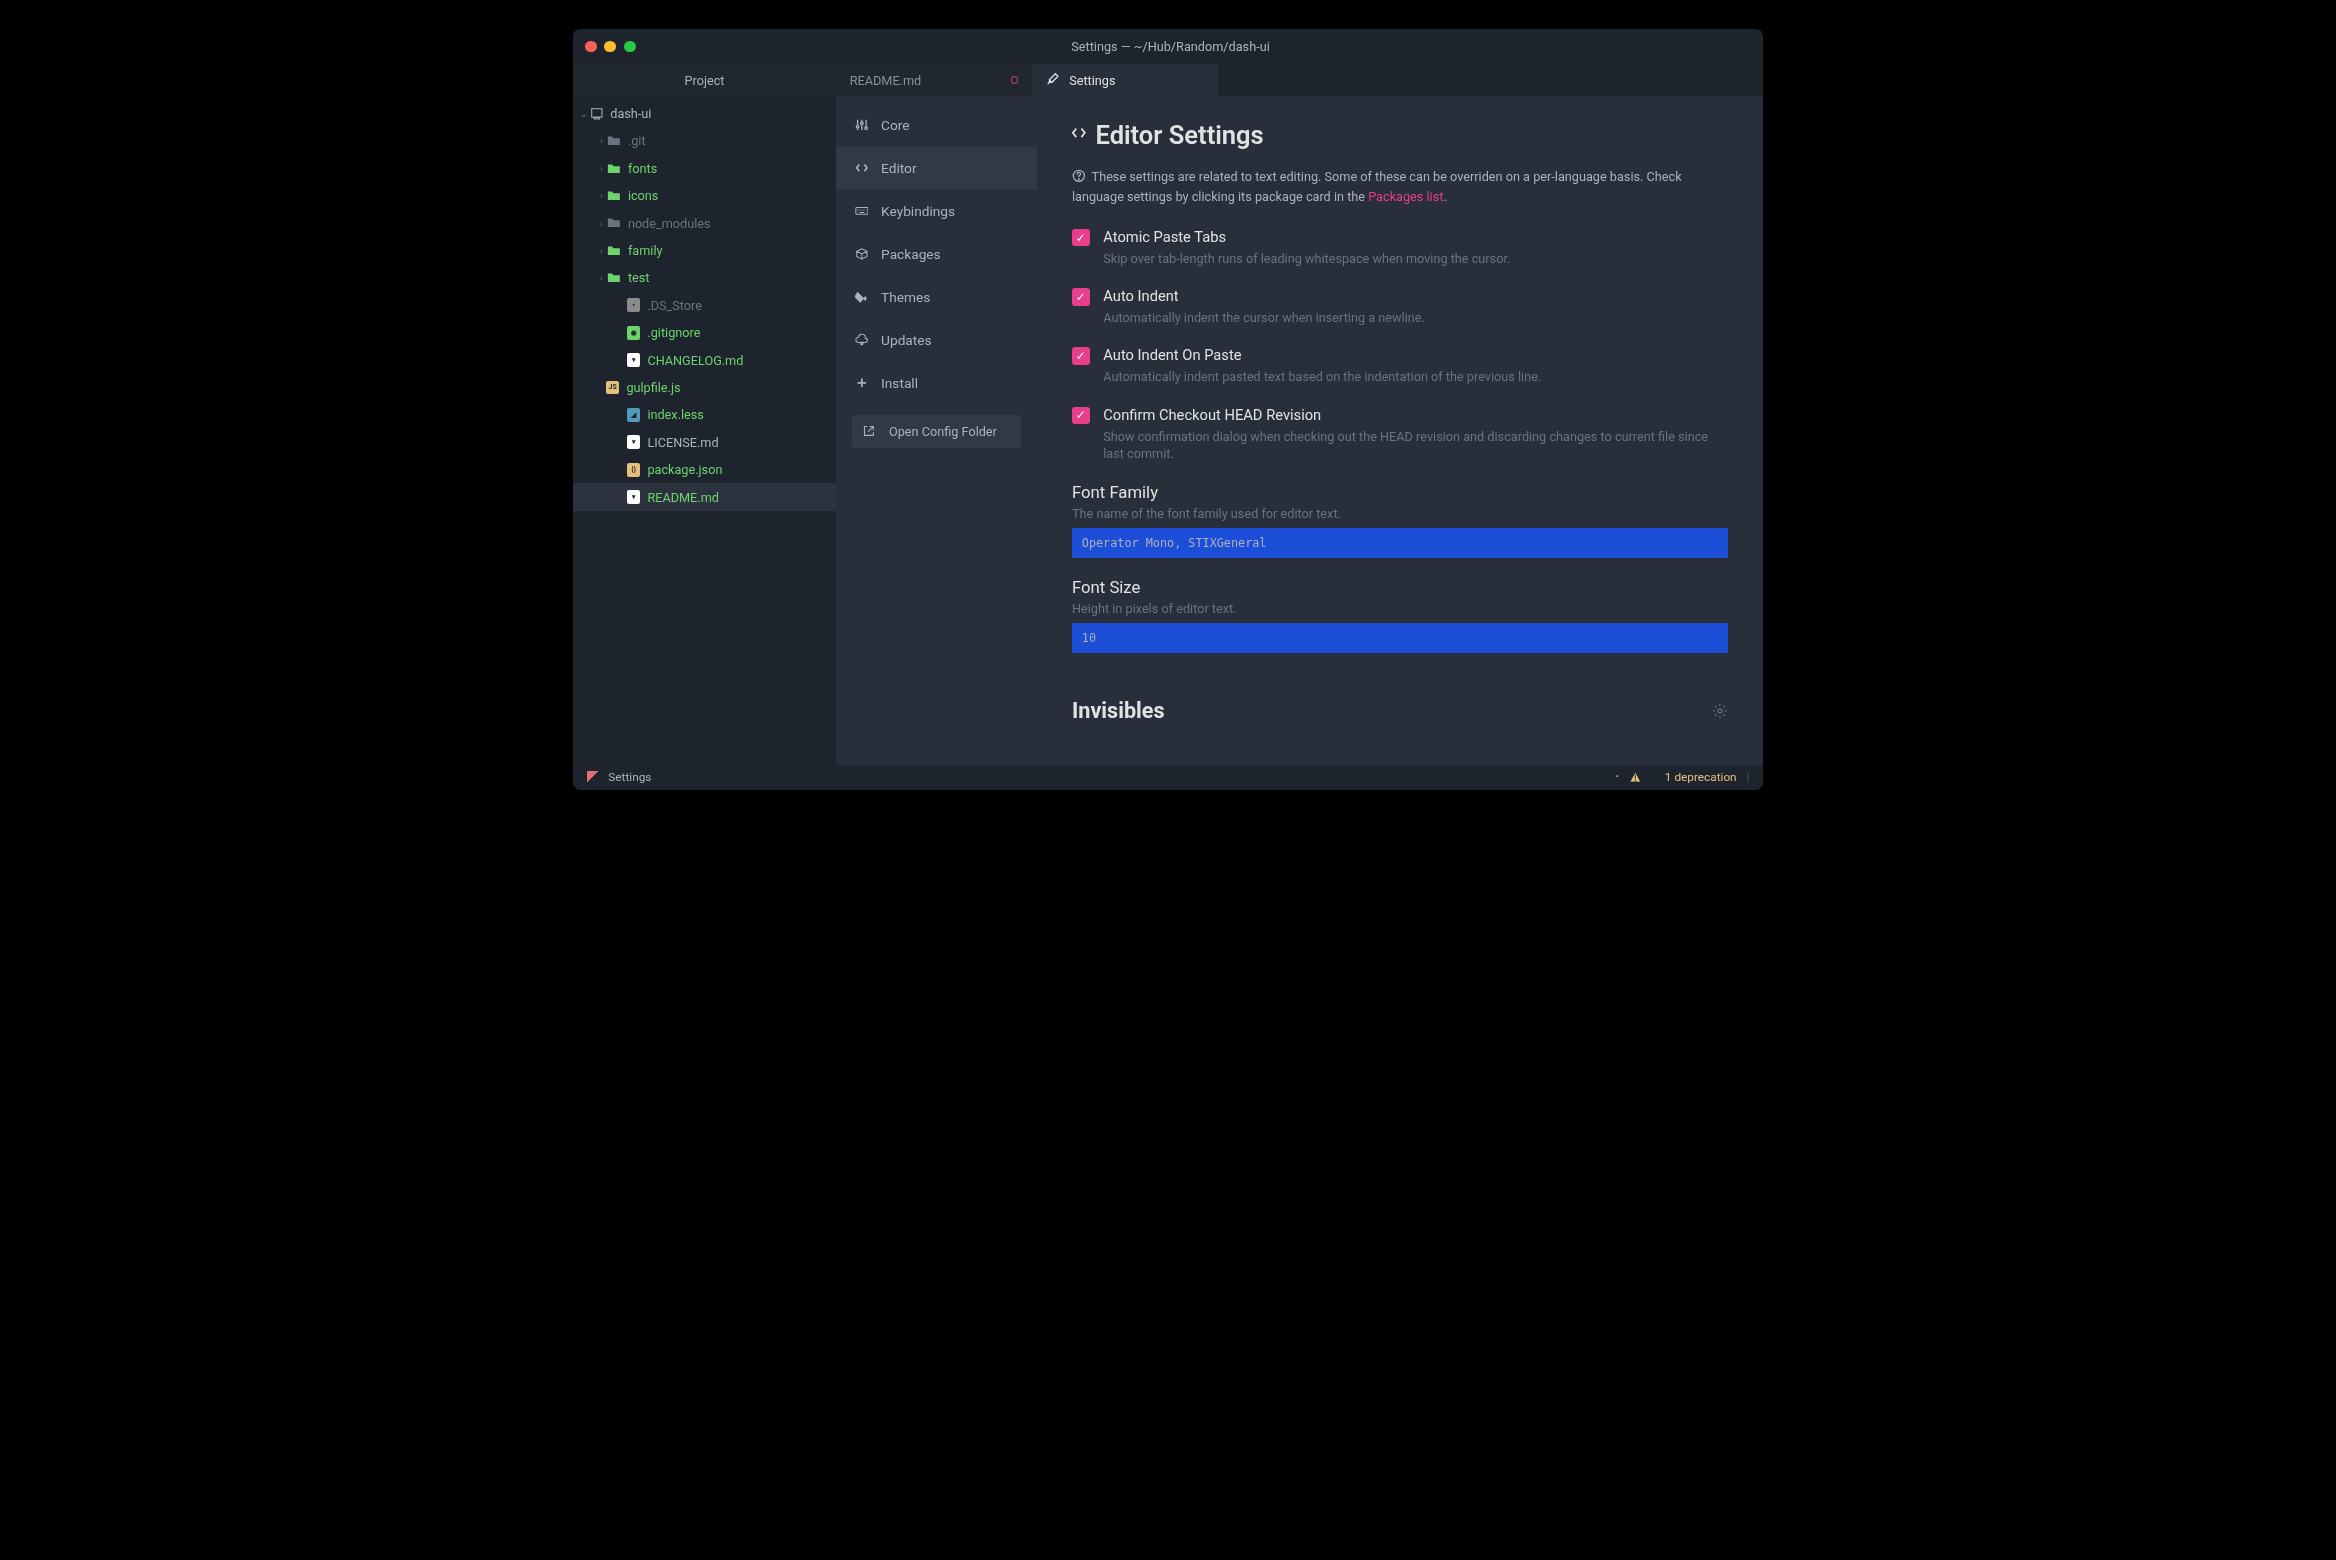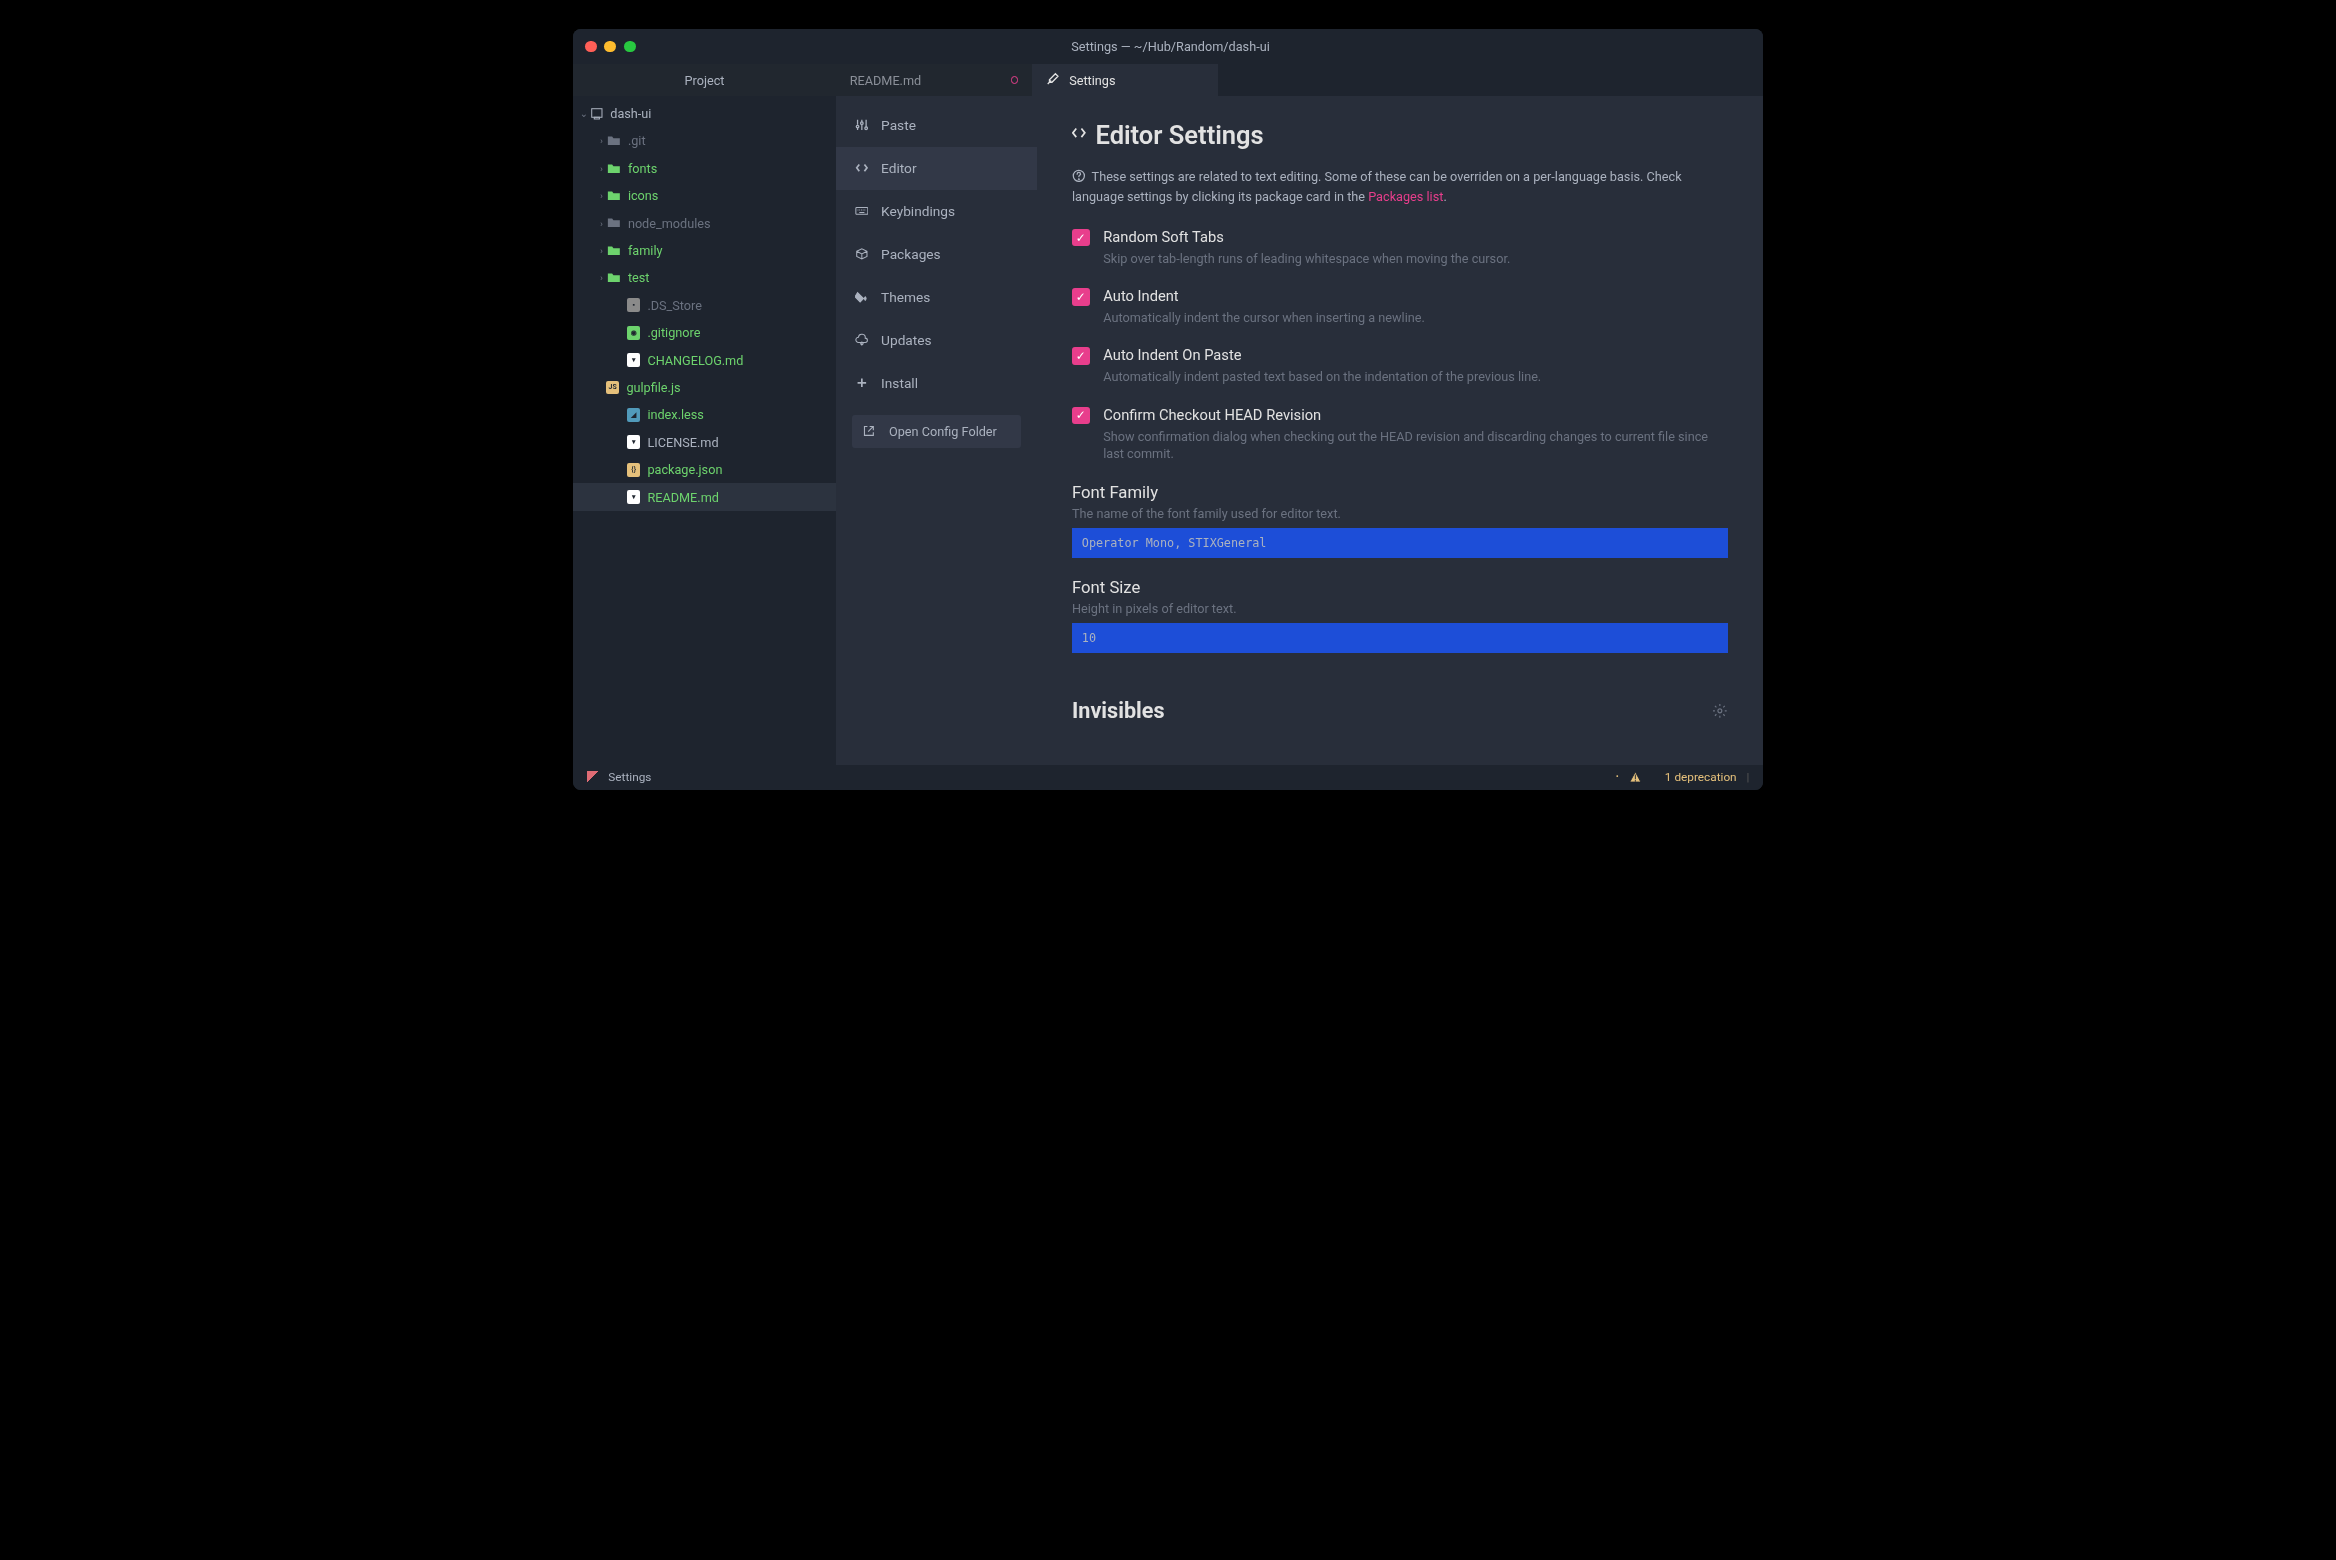--- a/index.html
+++ b/index.html
@@ -212,21 +212,21 @@
         <div class="settings-nav" id="snav">
             <div class="nav-item ">
   <span class="nav-icon">
                 <svg width="13.7" height="13.7" viewBox="0 0 16 16" fill="none" stroke="currentColor" stroke-width="1.5">
                   <path d="M3 8V2M3 14v-3M8 5V2M8 14V8M13 11V2M13 14v-1"></path>
                   <circle cx="3" cy="10" r="1.5"></circle>
                   <circle cx="8" cy="6" r="1.5"></circle>
                   <circle cx="13" cy="12" r="1.5"></circle>
                 </svg>
               </span>
-  <span>Paste</span>
+  <span>Core</span>
             </div>
             <div class="nav-item active">
   <span class="nav-icon">
                 <svg width="13.7" height="13.7" viewBox="0 0 16 16" fill="none" stroke="currentColor" stroke-width="2">
                   <path d="M5 4L2 8l3 4M11 4l3 4-3 4"></path>
                 </svg>
               </span>
   <span>Editor</span>
             </div>
             <div class="nav-item ">
@@ -295,21 +295,21 @@
                   <path d="M6 6c0-1 1-2 2-2s2 1 2 2c0 1-2 1-2 3" stroke-linecap="round"></path>
                   <circle cx="8" cy="12" r=".5" fill="#abb2bf"></circle>
                 </svg>
             </span><span>These settings are related to text editing. Some of these can be overriden on a per-language basis. Check language settings by clicking its package card in the </span><a href="#">Packages list</a>.
           </div>
           <div id="checks">
   <div class="setting-group">
     <div class="check-row">
       <div class="checkbox">✓</div>
       <div>
-        <div class="check-label">Random Soft Tabs</div>
+        <div class="check-label">Atomic Paste Tabs</div>
         <div class="check-desc">Skip over tab-length runs of leading whitespace when moving the cursor.</div>
       </div>
     </div>
   </div>
   <div class="setting-group">
     <div class="check-row">
       <div class="checkbox">✓</div>
       <div>
         <div class="check-label">Auto Indent</div>
         <div class="check-desc">Automatically indent the cursor when inserting a newline.</div>

